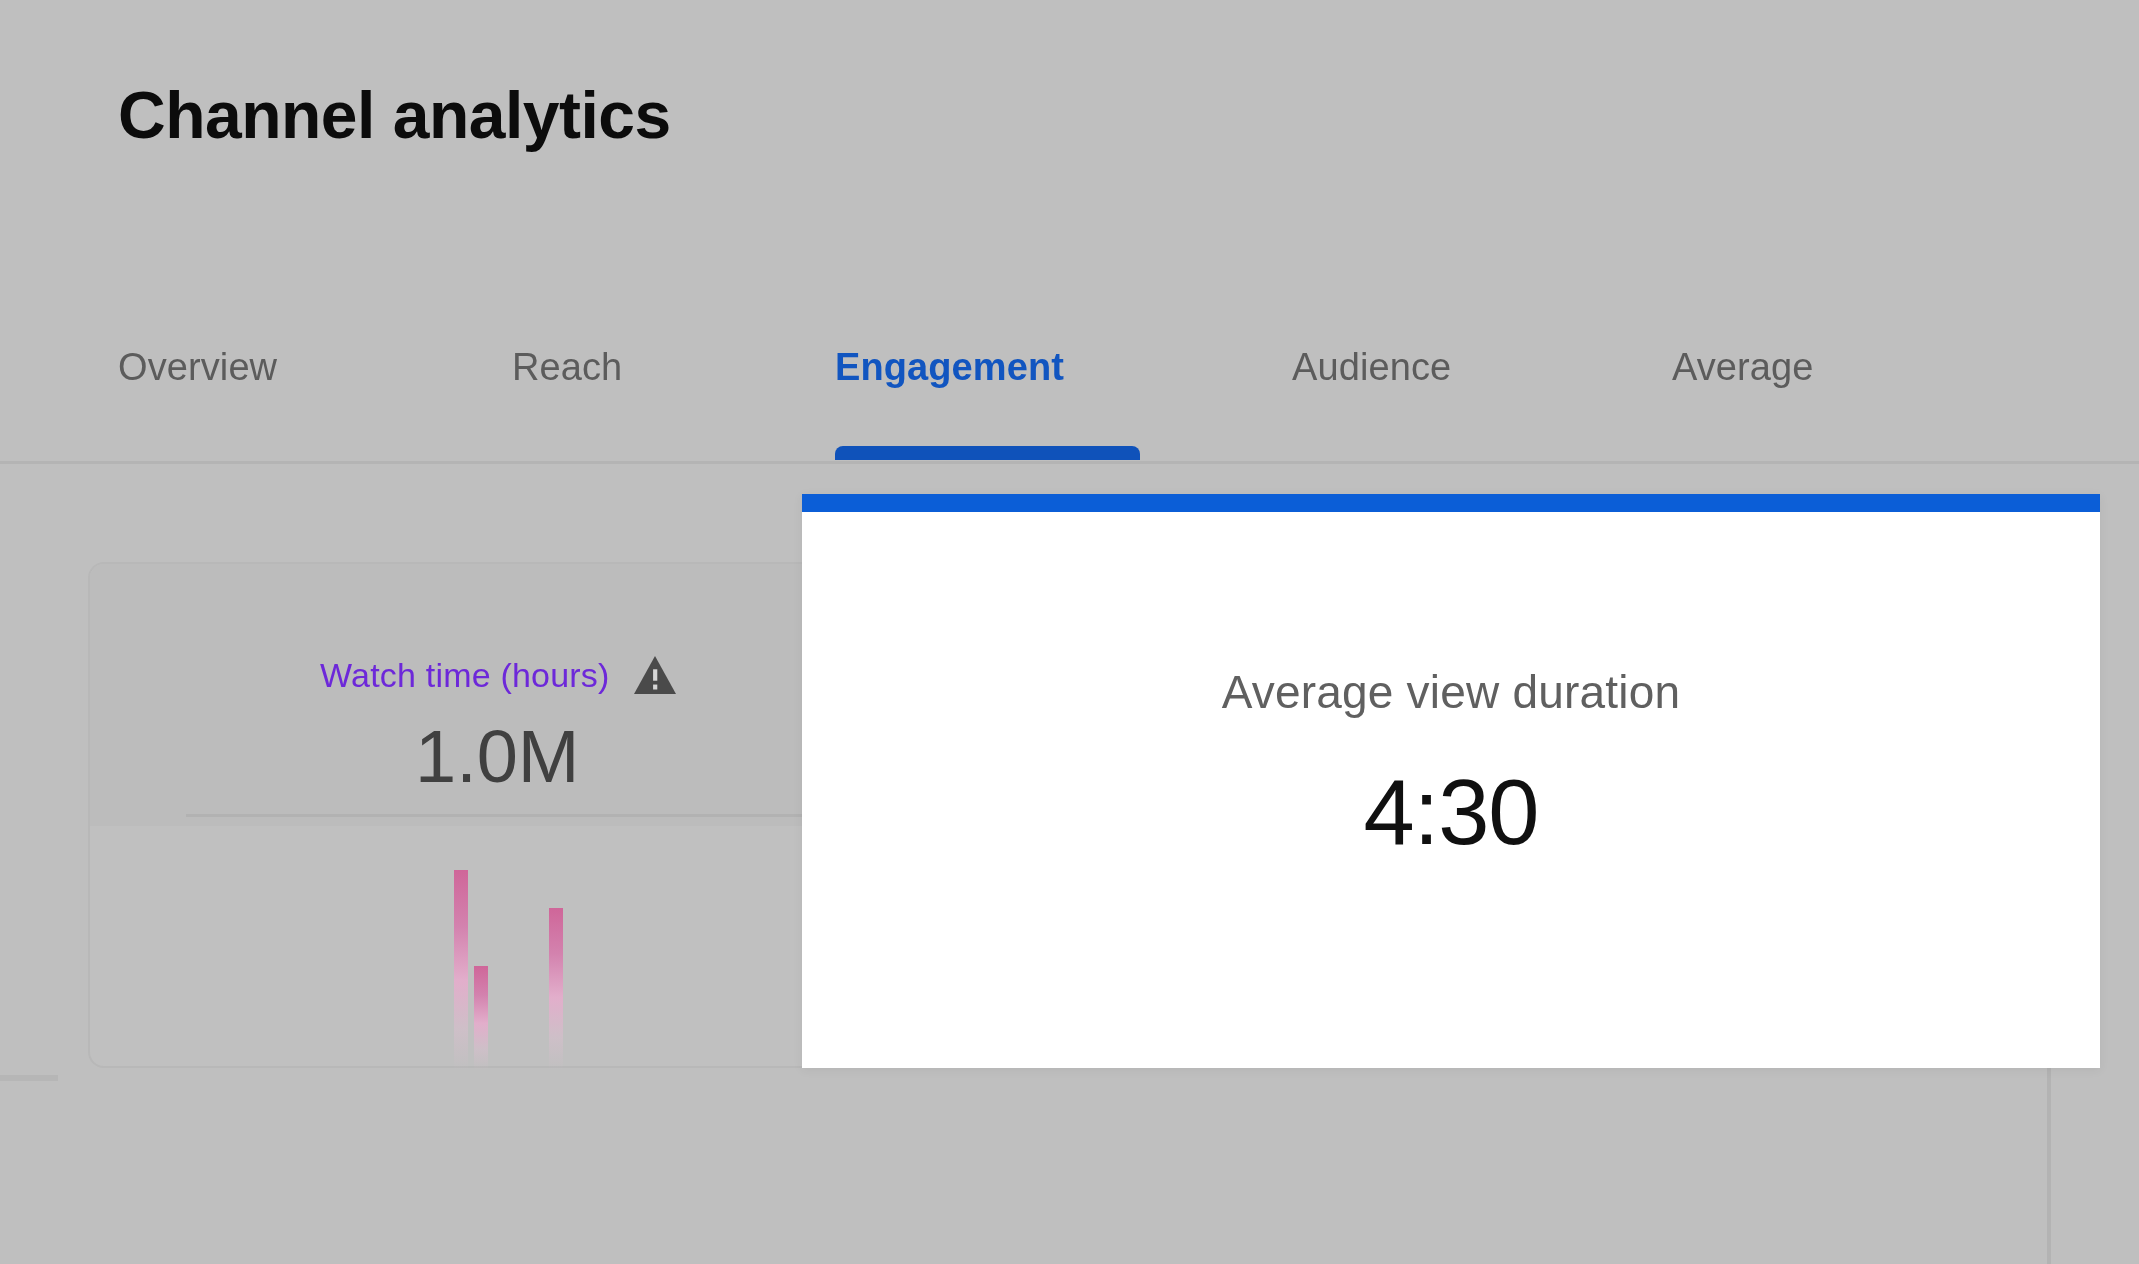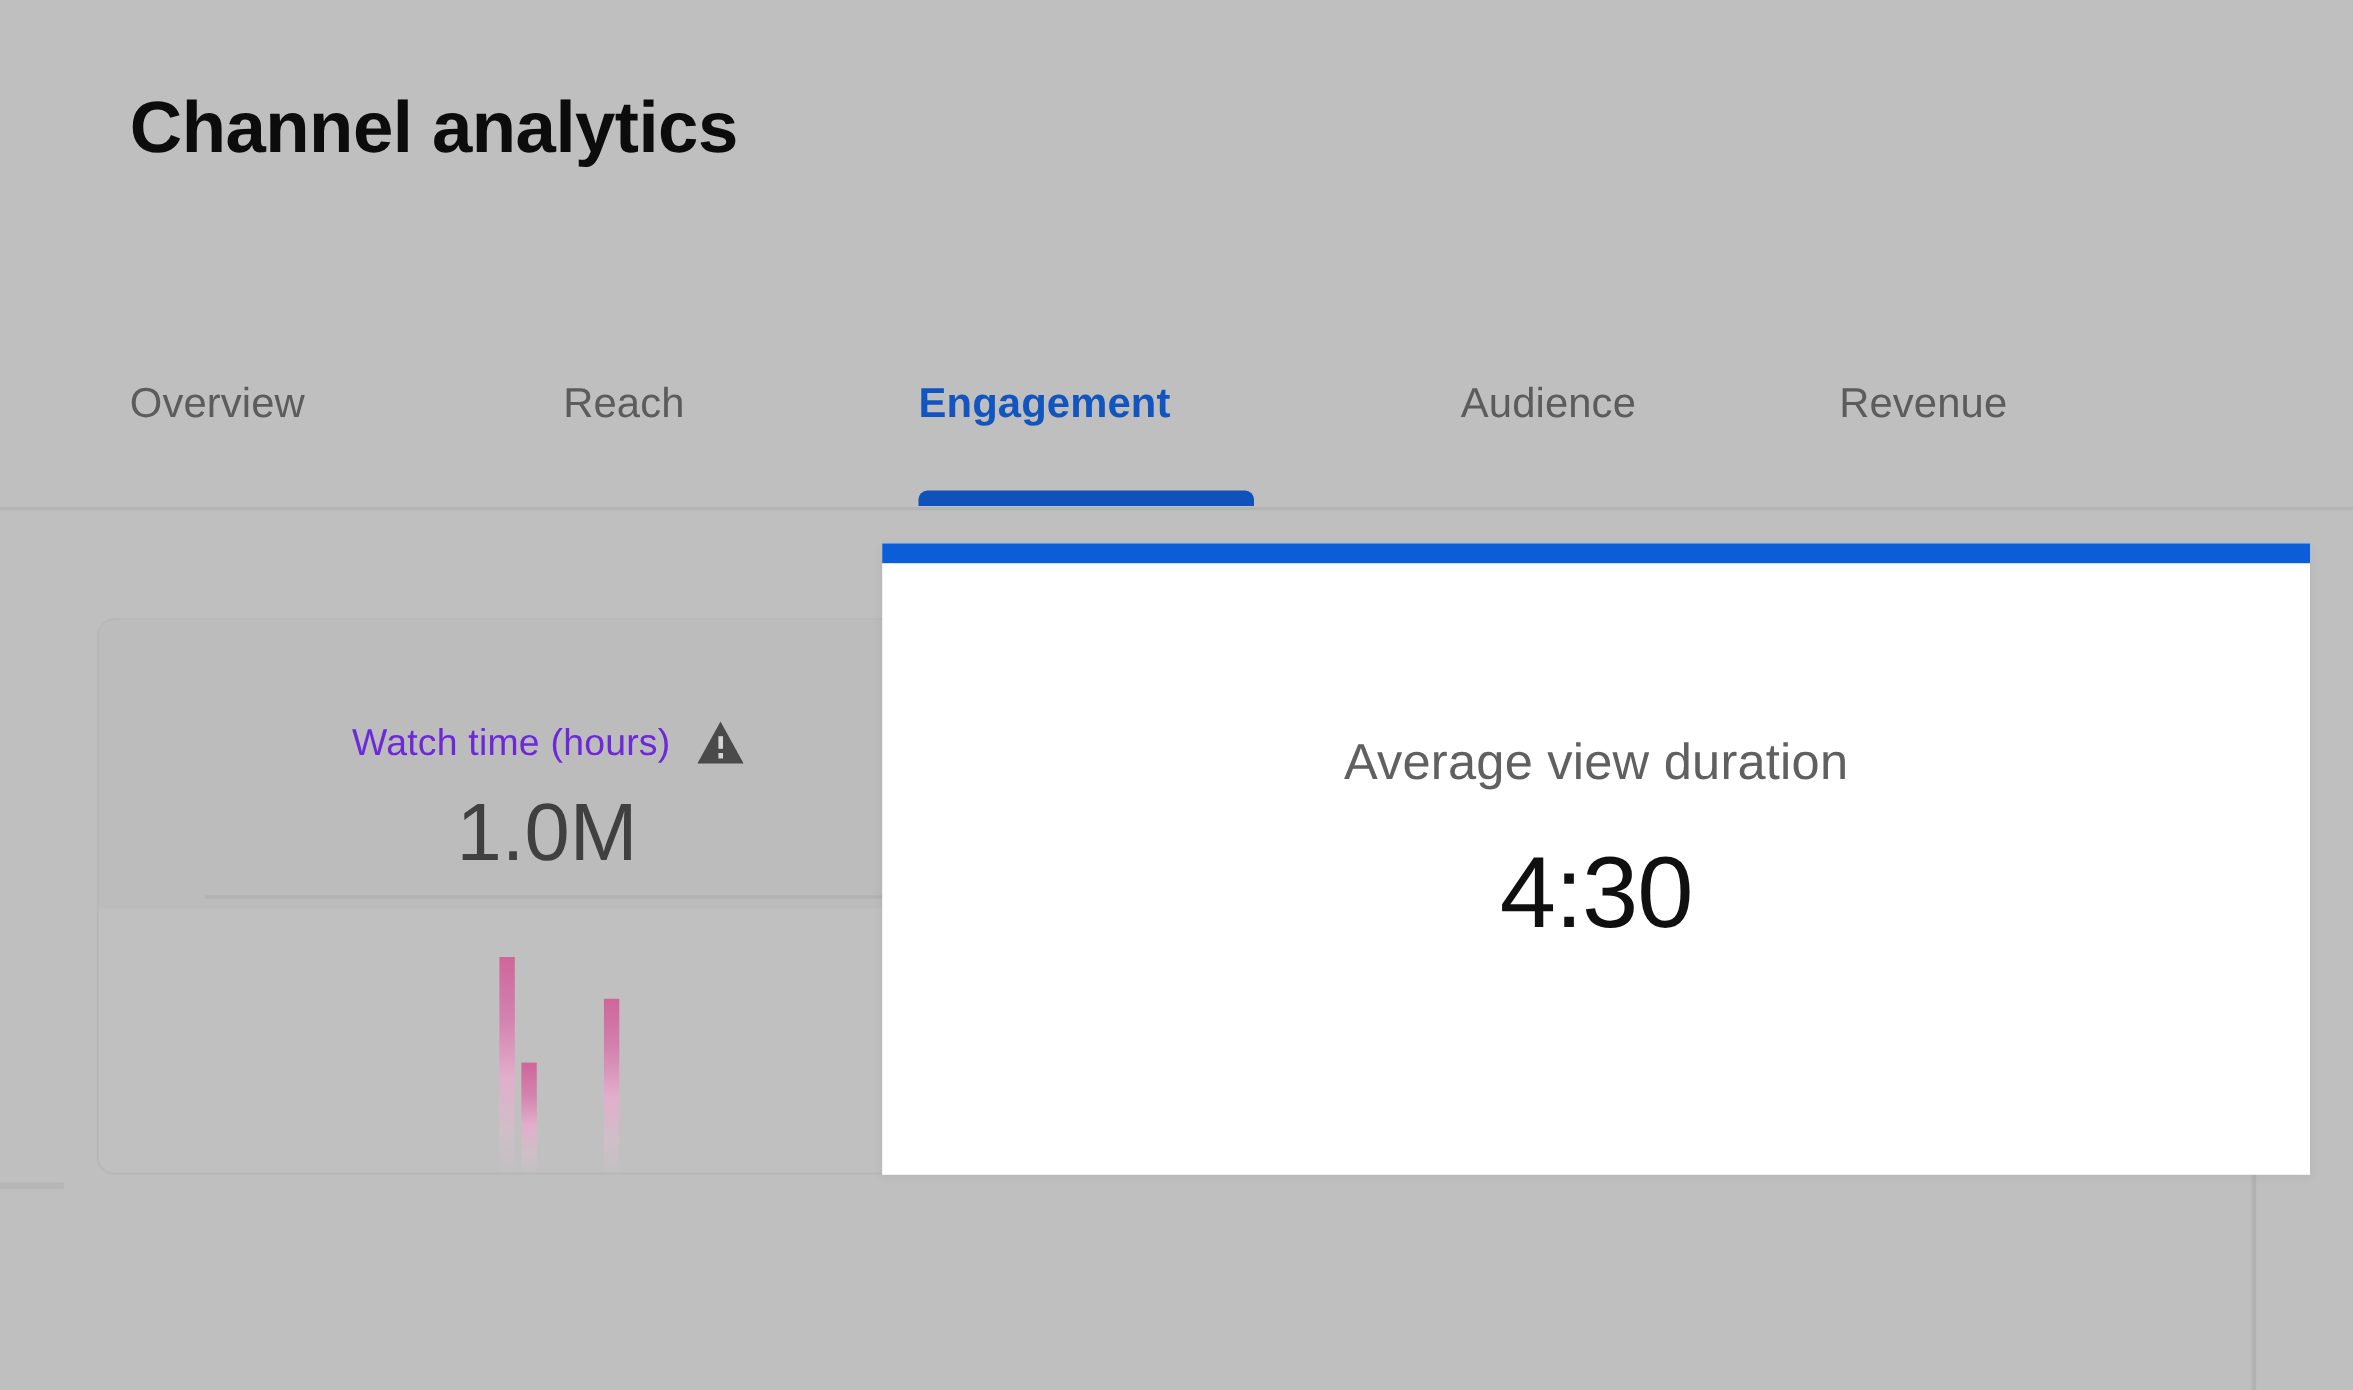--- a/index.html
+++ b/index.html
@@ -74,21 +74,21 @@
     width: 100%;
     border-radius: 8px 8px 0 0;
     background: #0f52ba;
     display: none;
   }
   .tab.is-active .tab-underline { display: block; }
 
   .tab-pos-0 { left: 118px; width: 228px; }
   .tab-pos-1 { left: 512px; width: 150px; }
   .tab-pos-2 { left: 835px; width: 305px; }
-  .tab-pos-3 { left: 1292px; width: 222px; margin-left: 36px; }
+  .tab-pos-3 { left: 1292px; width: 222px; }
   .tab-pos-4 { left: 1672px; width: 202px; }
 
   .tabbar-divider {
     position: absolute;
     left: 0;
     top: 461px;
     width: 2139px;
     height: 3px;
     background: #b4b4b4;
   }
@@ -260,21 +260,21 @@
       <span class="tab-label" style="color: rgb(17, 85, 192);">Engagement</span>
       <span class="tab-underline" style="background: rgb(15, 82, 186);"></span>
     </div>
 
     <div class="tab tab-pos-3">
       <span class="tab-label">Audience</span>
 
     </div>
 
     <div class="tab tab-pos-4">
-      <span class="tab-label">Revenue</span>
+      <span class="tab-label">Average</span>
 
     </div>
 
   </div>
 
   <div class="tabbar-divider"></div>
 
   <div class="metric-card">
 
     <div class="metric-cell">

